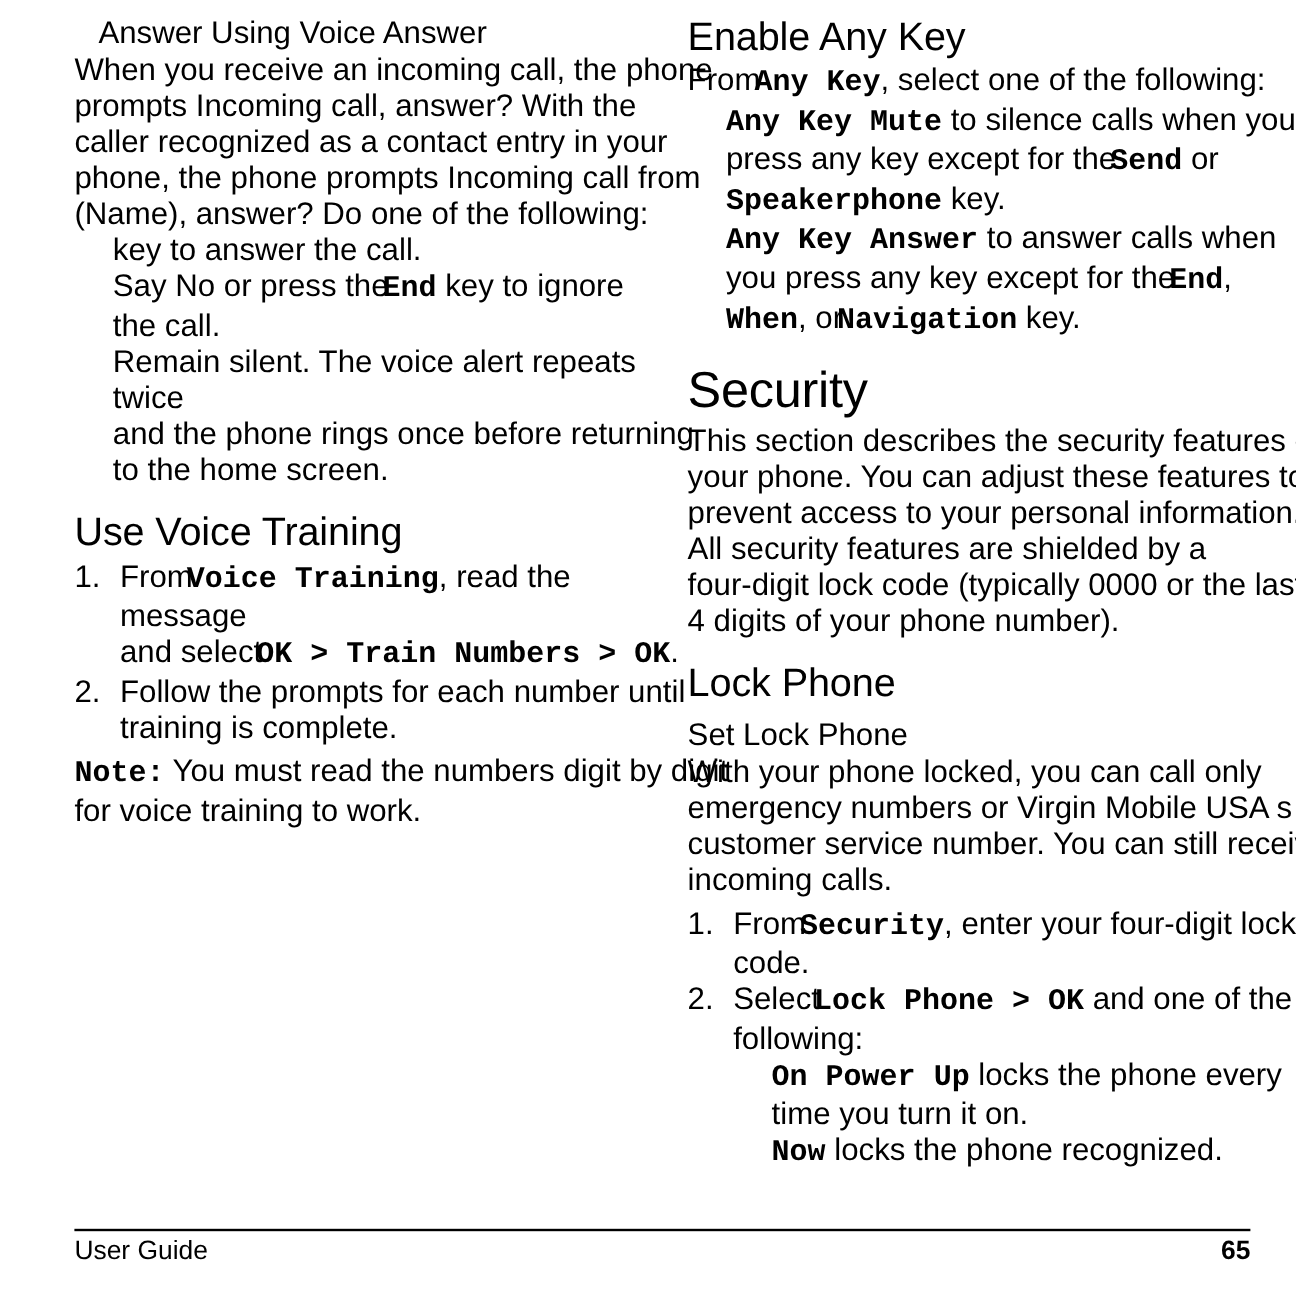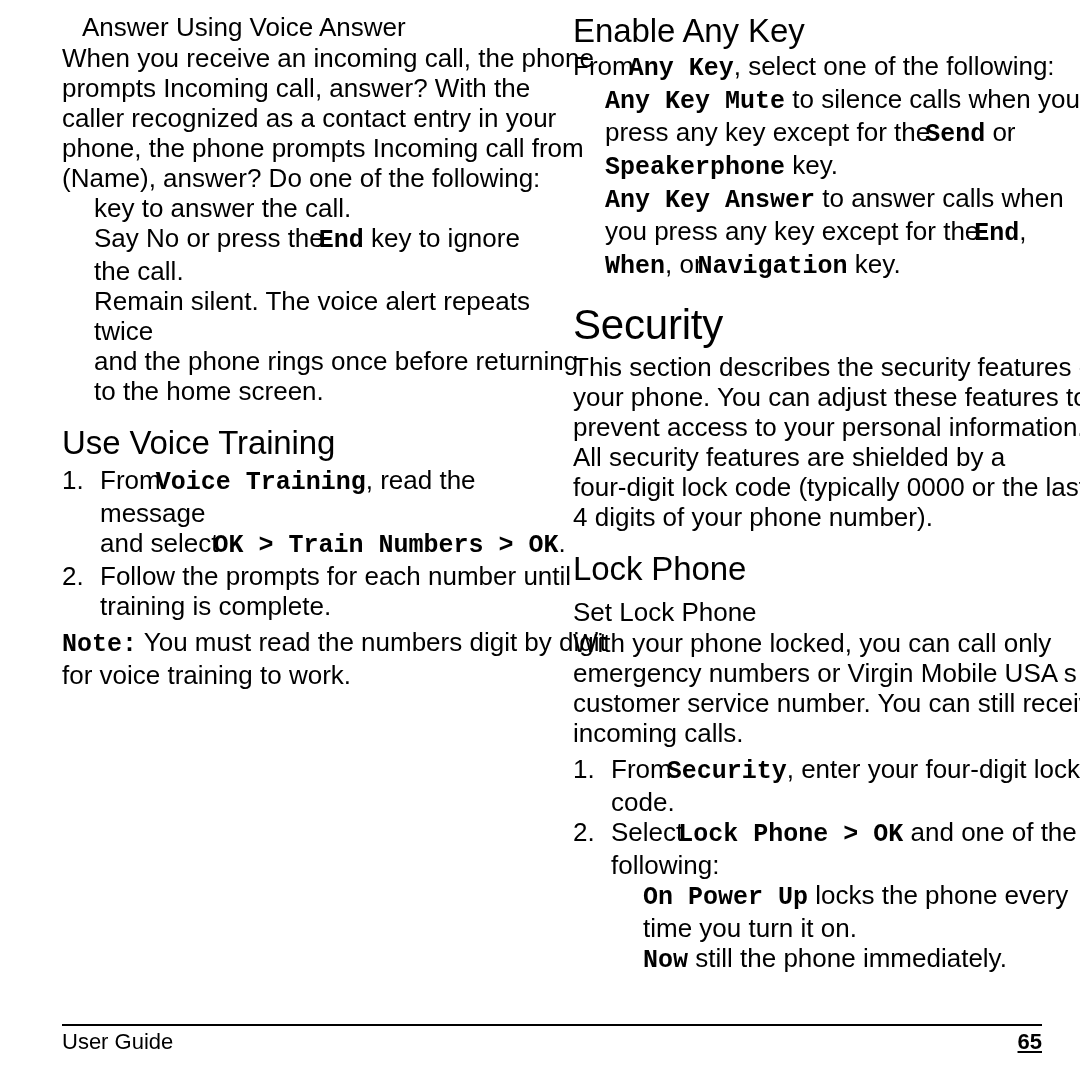--- a/index.html
+++ b/index.html
@@ -123,21 +123,20 @@
     font-size: 22px;
     line-height: 26px;
   }
   .footer-right {
     position: absolute;
     right: 62px;
     top: 1029px;
     font-size: 22px;
     line-height: 26px;
     font-weight: 700;
-    text-decoration: underline;
   }
 </style>
 </head>
 <body>
 
 <div class="page">
 
   <div class="col col-left">
 
     <h3 class="h3 indent">Answer Using Voice Answer</h3>
@@ -244,21 +243,21 @@
         <span class="cont">following:</span>
       </div>
     </div>
 
     <div class="sub deep">
       <span class="ln"><span class="b sp">On Power Up</span><span> locks the phone every</span></span>
       <span class="ln">time you turn it on.</span>
     </div>
 
     <div class="sub deep">
-      <span class="ln"><span class="b sp">Now</span><span> still the phone immediately.</span></span>
+      <span class="ln"><span class="b sp">Now</span><span> locks the phone recognized.</span></span>
     </div>
 
   </div>
 
   <div class="footer-rule"></div>
   <div class="footer-left">User Guide</div>
   <div class="footer-right">65</div>
 
 </div>
 

